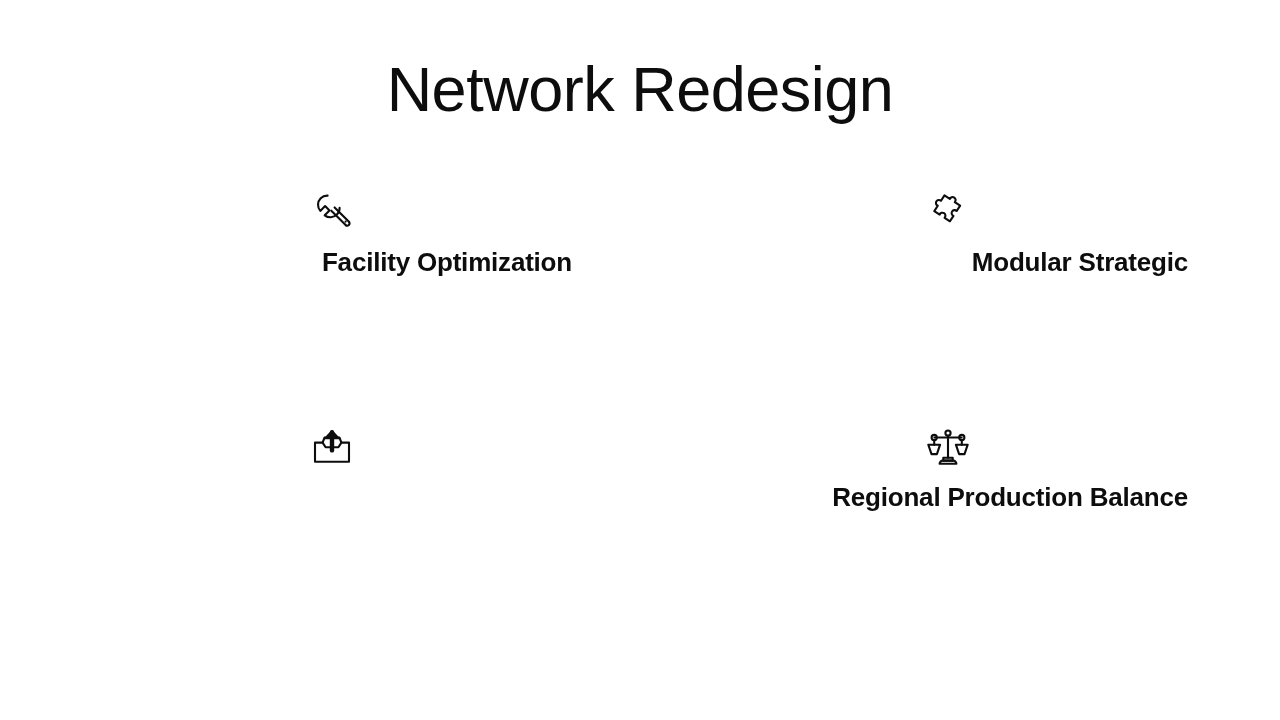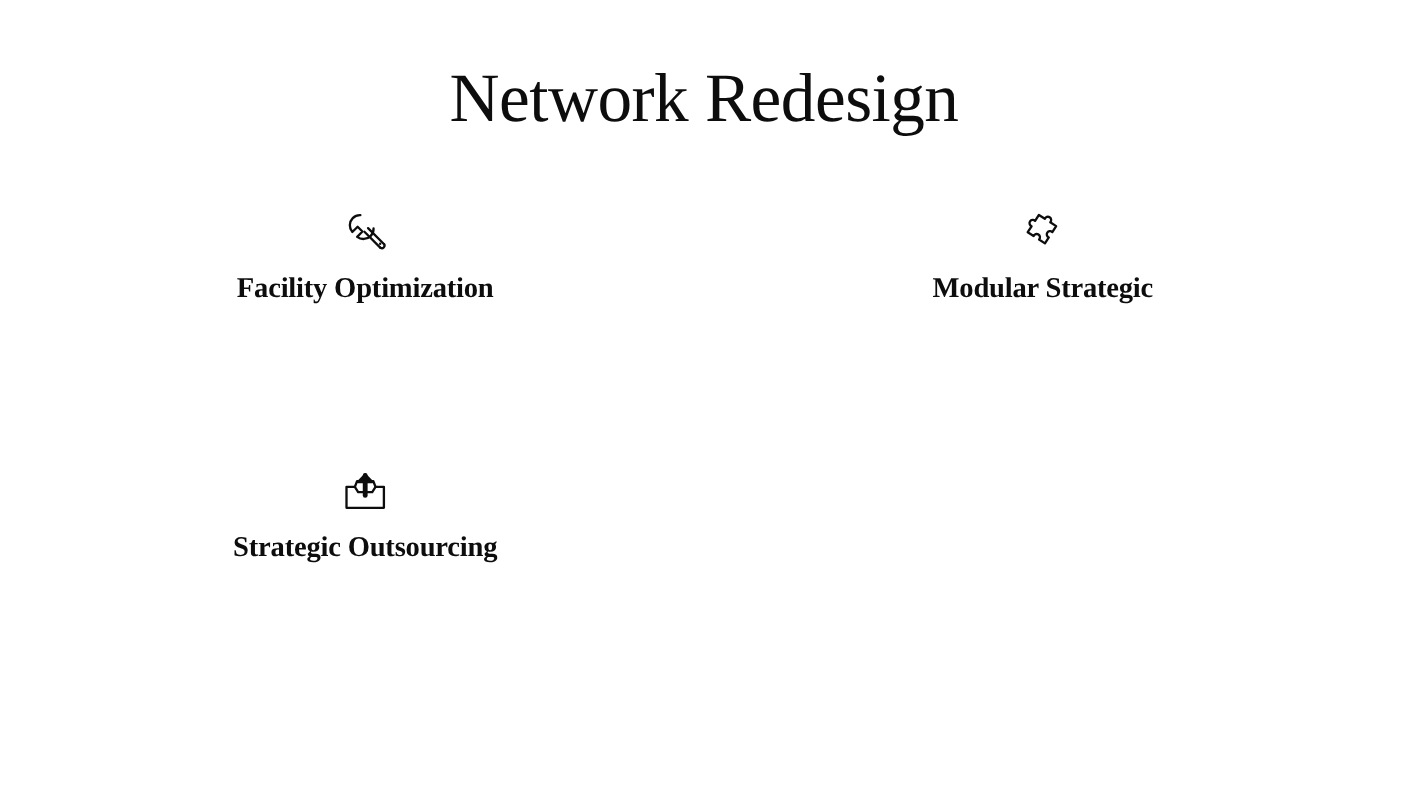--- a/index.html
+++ b/index.html
@@ -16,21 +16,20 @@
     color: #0d0d0d;
     overflow: hidden;
     position: relative;
   }
 
   .slide {
     position: relative;
     width: 1016px;
     height: 720px;
     background: #ffffff;
-    font-family: Liberation Serif, serif;
   }
 
   
   .slide-title {
     position: absolute;
     top: 52px;
     left: 0;
     width: 1280px;
     text-align: center;
     font-size: 63px;
@@ -46,21 +45,21 @@
     position: absolute;
     top: 190px;
     left: 0;
     width: 1280px;
     height: 360px;
   }
 
   .item {
     position: absolute;
     width: 480px;
-    text-align: center;
+    text-align: right;
   }
 
   .item.col-left  { left: 92px;  }
   .item.col-right { left: 708px; }
   .item.row-top    { top: 0px;   }
   .item.row-bottom { top: 235px; }
 
   .item-icon {
     display: block;
     margin: 0 auto;
@@ -120,18 +119,35 @@
 
     <div class="item col-left row-bottom">
       <span class="item-icon">
         <svg viewBox="0 0 44 44" fill="none" stroke="#0d0d0d" stroke-width="2.1" stroke-linecap="round" stroke-linejoin="round" aria-hidden="true">
           <path d="M5 17.6h7.6l3 4.7h12.8l3-4.7H39v19.1H5V17.6Z"></path>
           <path d="M12.6 17.6 14.6 12.5h6.2M31.4 17.6l-2-5.1h-6.2"></path>
           <path d="M22 25.4V7.3" stroke-width="4.4"></path>
           <path d="M15.4 13.2 22 6.3l6.6 6.9Z" fill="#0d0d0d" stroke="#0d0d0d" stroke-width="2.1"></path>
         </svg>
       </span>
-      <div class="item-label">Strategic Outsourcing</div>
     </div>
 
+    <div class="item col-right row-bottom">
+      <span class="item-icon">
+        <svg viewBox="0 0 44 44" fill="none" stroke="#0d0d0d" stroke-width="2.1" stroke-linecap="round" stroke-linejoin="round" aria-hidden="true">
+          <path d="M22 10.6v22.2"></path>
+          <path d="M8.4 12.5h27.2"></path>
+          <circle cx="22" cy="8.1" r="2.6"></circle>
+          <circle cx="8.2" cy="12.5" r="2.6"></circle>
+          <circle cx="35.8" cy="12.5" r="2.6"></circle>
+          <path d="M8.2 15.1v4.6"></path>
+          <path d="M35.8 15.1v4.6"></path>
+          <path d="M2.3 19.7h11.8l-3.2 9.4H5.5l-3.2-9.4Z"></path>
+          <path d="M29.9 19.7h11.8l-3.2 9.4h-5.4l-3.2-9.4Z"></path>
+          <path d="M17.3 32.8h9.4v2.8h-9.4z"></path>
+          <path d="M13.6 38.8c0-1.8 1.5-3.2 3.3-3.2h10.2c1.8 0 3.3 1.4 3.3 3.2H13.6Z"></path>
+        </svg>
+      </span>
+      <div class="item-label">Regional Production Balance</div>
+    </div>
 
   </div>
 </div>
 
 </body></html>

